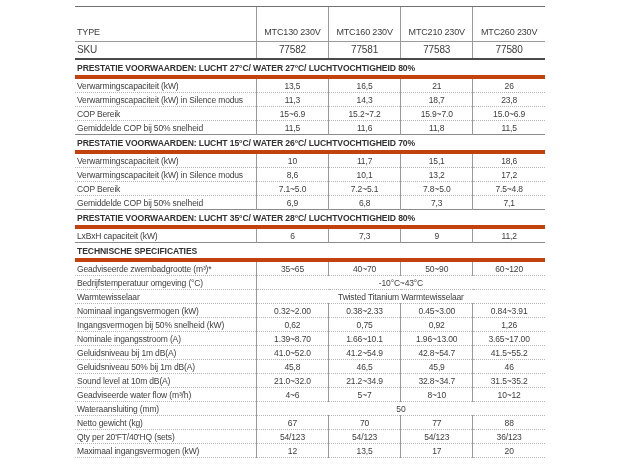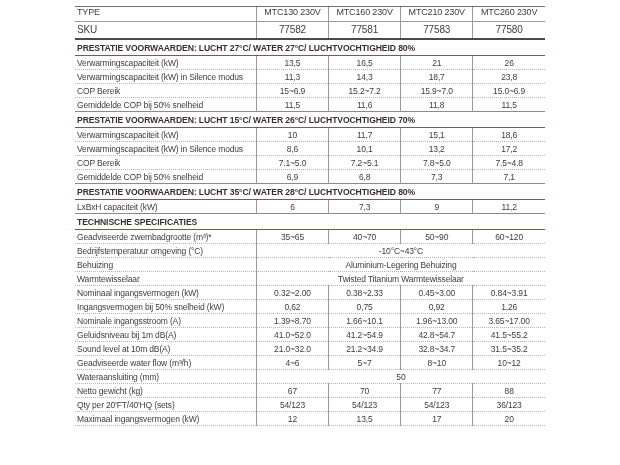--- a/index.html
+++ b/index.html
@@ -12,30 +12,30 @@
     border-collapse:collapse;table-layout:fixed;
   }
   td{
     font-family:"Liberation Sans",sans-serif;
     font-size:8.5px;line-height:10px;letter-spacing:-0.15px;
     color:#3d3d3d;padding:1.5px 4px;overflow:hidden;white-space:nowrap;
   }
   .lbl{text-align:left;padding-left:2px;}
   .val{text-align:center;border-left:1px solid #9a9a9a;}
   .row-head td{
-    font-size:9px;padding-top:0;padding-bottom:4px;
+    font-size:9px;padding-top:20px;padding-bottom:4px;
     border-top:1px solid #707070;border-bottom:1px solid #9a9a9a;
   }
   .row-sku td{
     font-size:10px;padding-top:3px;padding-bottom:3px;
     border-bottom:2px solid #4a4a4a;
   }
   .row-title td{
     font-weight:bold;color:#323232;text-align:left;
-    border-top:1px solid #8a8a8a;border-bottom:1px solid #c2410c;
+    border-top:1px solid #8a8a8a;border-bottom:4px solid #c2410c;
     padding:2.5px 2px;font-size:8.6px;letter-spacing:-0.1px;
   }
   .row-data td{border-bottom:1px dotted #b5b5b5;}
 </style>
 </head>
 <body>
 
 <div class="page">
   <table class="spec">
     <colgroup>
@@ -140,24 +140,20 @@
           <td class="val">35~65</td>
           <td class="val">40~70</td>
           <td class="val">50~90</td>
           <td class="val">60~120</td>
         </tr>
         <tr class="row-data">
           <td class="lbl">Bedrijfstemperatuur omgeving (°C)</td>
           <td class="val" colspan="4">-10°C~43°C</td>
         </tr>
         <tr class="row-data">
-          <td class="lbl">Behuizing</td>
-          <td class="val" colspan="4">Aluminium-Legering Behuizing</td>
-        </tr>
-        <tr class="row-data">
           <td class="lbl">Warmtewisselaar</td>
           <td class="val" colspan="4">Twisted Titanium Warmtewisselaar</td>
         </tr>
         <tr class="row-data">
           <td class="lbl">Nominaal ingangsvermogen (kW)</td>
           <td class="val">0.32~2.00</td>
           <td class="val">0.38~2.33</td>
           <td class="val">0.45~3.00</td>
           <td class="val">0.84~3.91</td>
         </tr>
@@ -176,20 +172,27 @@
           <td class="val">3.65~17.00</td>
         </tr>
         <tr class="row-data">
           <td class="lbl">Geluidsniveau bij 1m dB(A)</td>
           <td class="val">41.0~52.0</td>
           <td class="val">41.2~54.9</td>
           <td class="val">42.8~54.7</td>
           <td class="val">41.5~55.2</td>
         </tr>
         <tr class="row-data">
+          <td class="lbl">Geluidsniveau 50% bij 1m dB(A)</td>
+          <td class="val">45,8</td>
+          <td class="val">46,5</td>
+          <td class="val">45,9</td>
+          <td class="val">46</td>
+        </tr>
+        <tr class="row-data">
           <td class="lbl">Sound level at 10m dB(A)</td>
           <td class="val">21.0~32.0</td>
           <td class="val">21.2~34.9</td>
           <td class="val">32.8~34.7</td>
           <td class="val">31.5~35.2</td>
         </tr>
         <tr class="row-data">
           <td class="lbl">Geadviseerde water flow (m³/h)</td>
           <td class="val">4~6</td>
           <td class="val">5~7</td>

